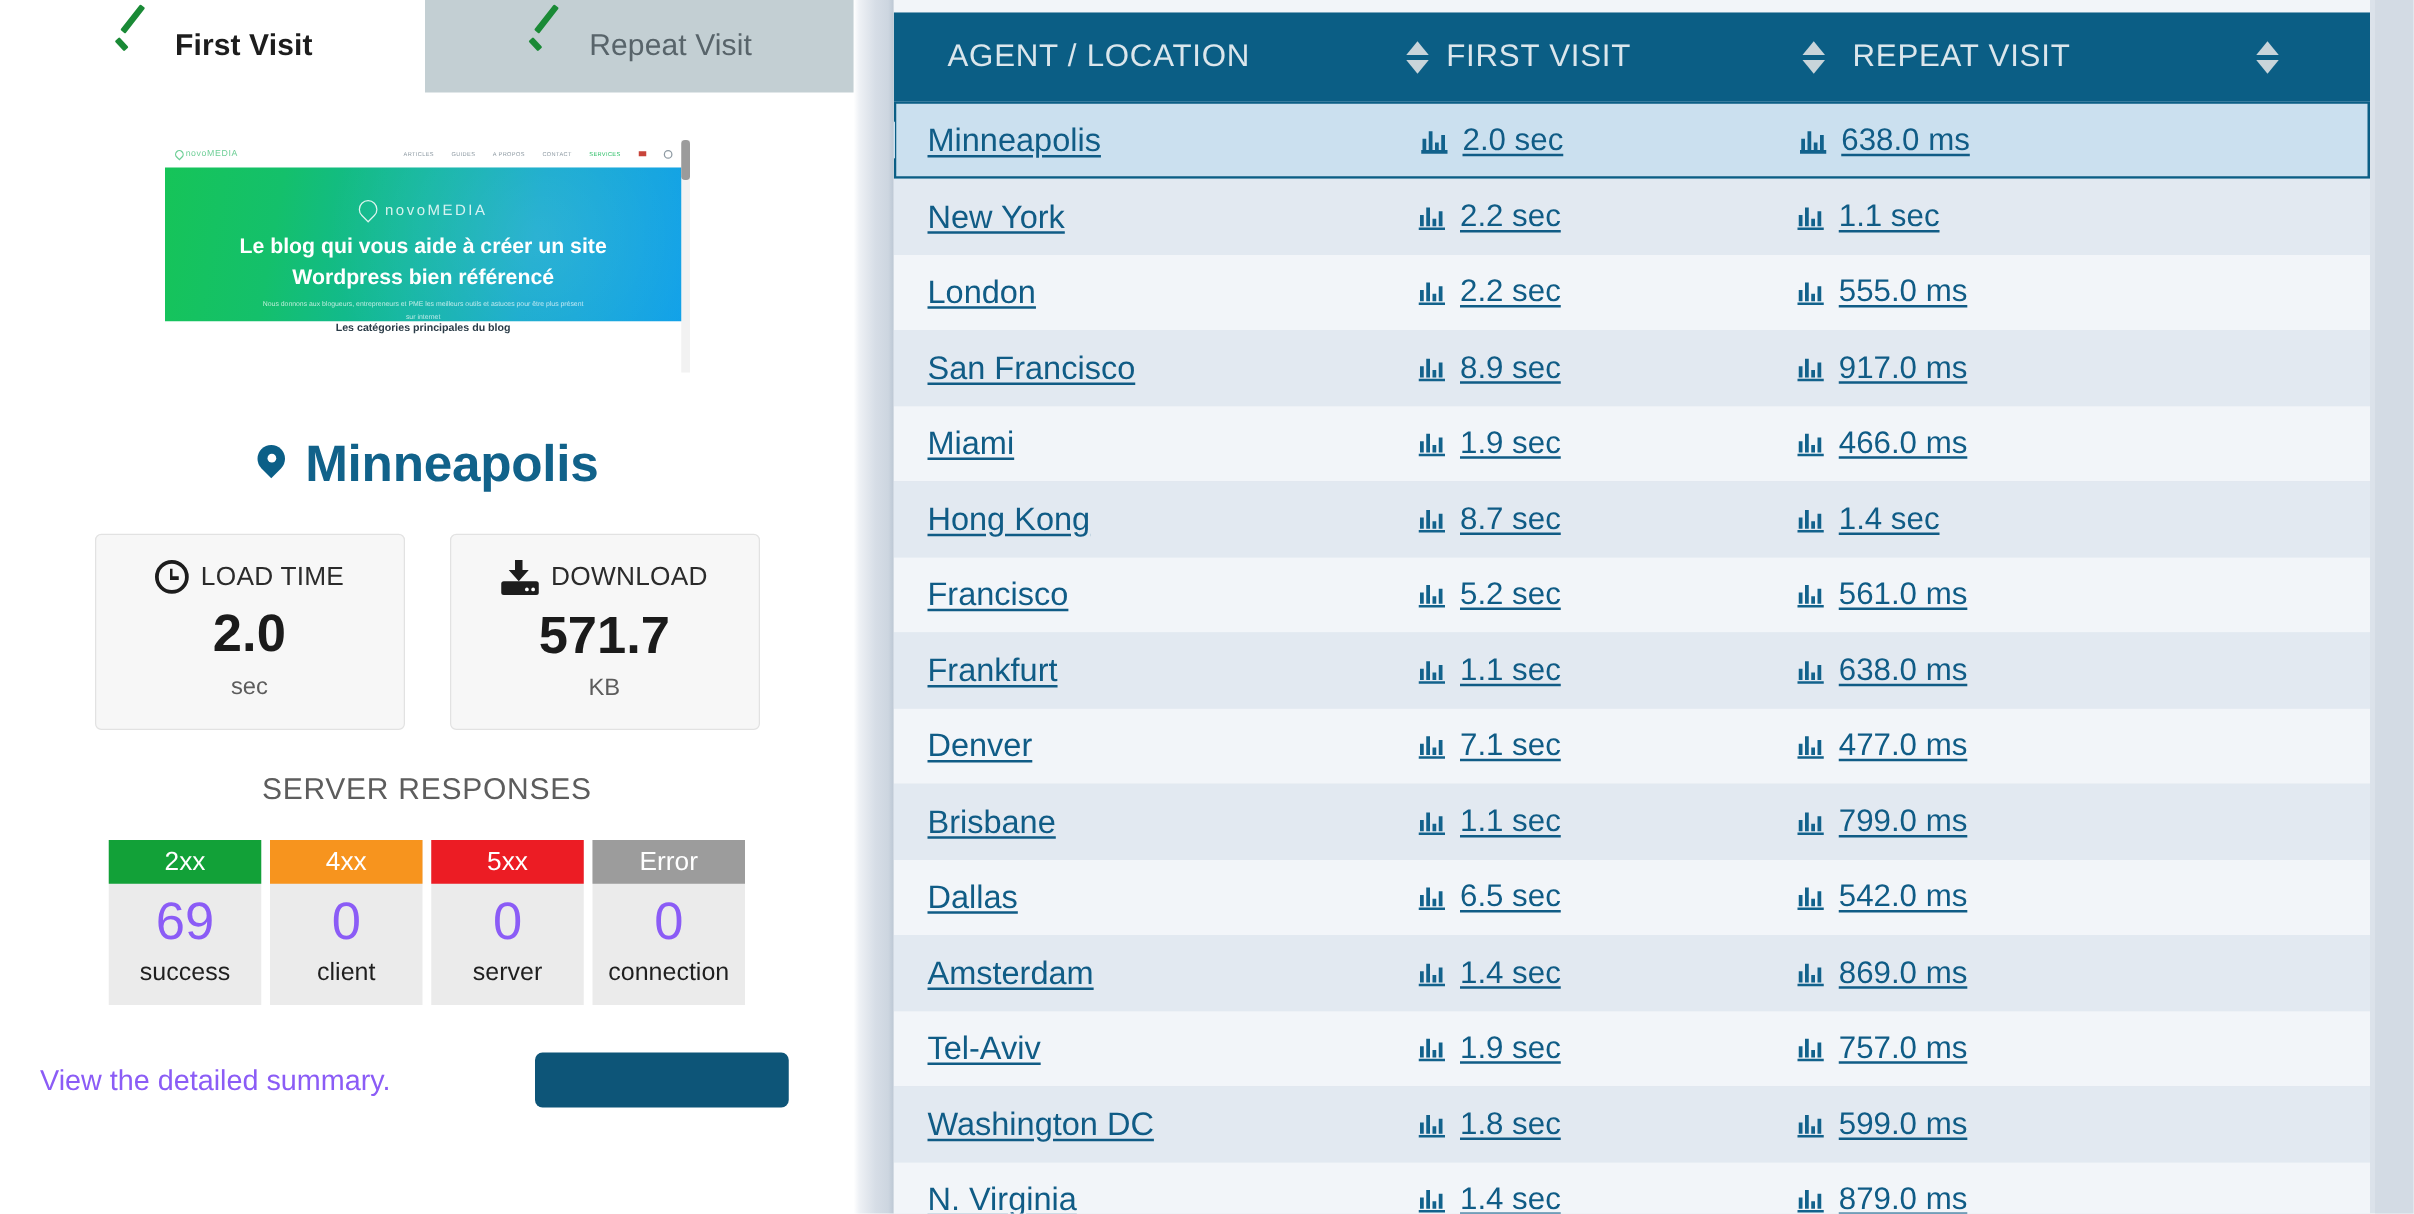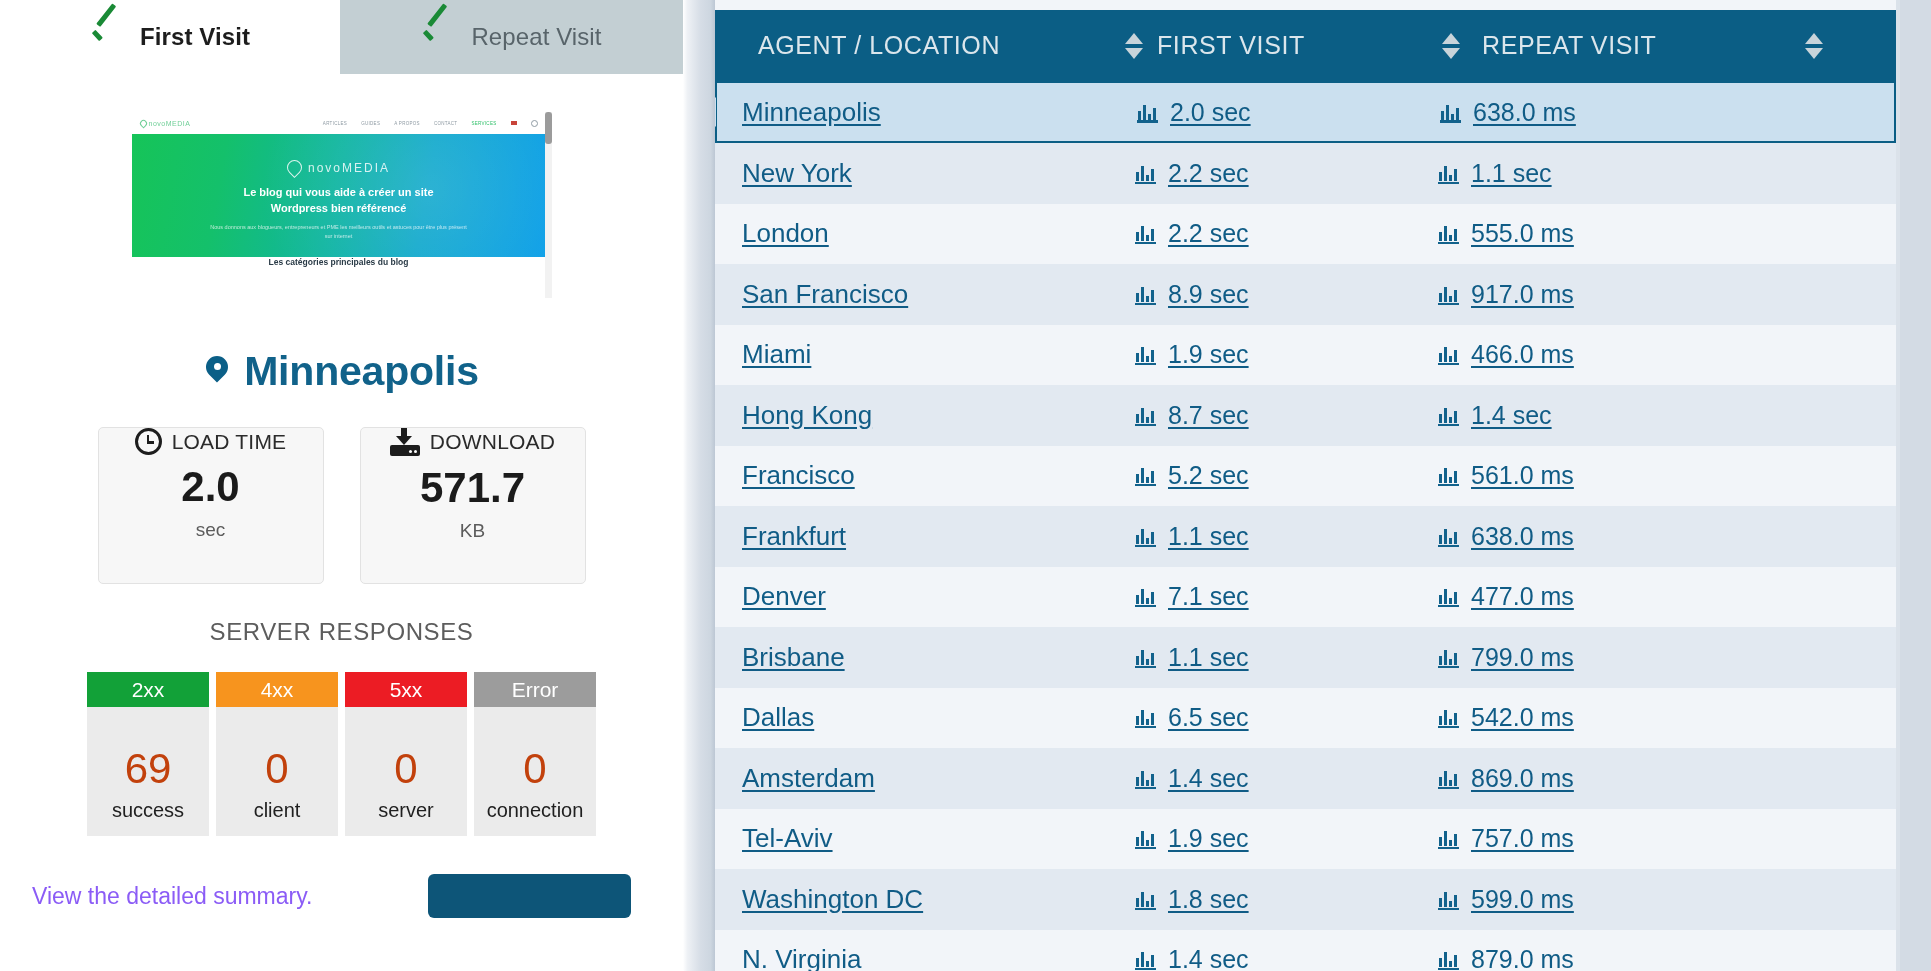--- a/index.html
+++ b/index.html
@@ -113,21 +113,21 @@
   .hero-brand {
     display: flex; align-items: center; gap: 6px;
     color: rgba(255,255,255,.82); font-size: 12px; letter-spacing: 2px;
     margin-bottom: 10px; z-index: 1;
   }
   .hero-pin {
     width: 15px; height: 15px; border: 1.4px solid rgba(255,255,255,.85);
     border-radius: 50% 50% 50% 0; transform: rotate(-45deg);
   }
   .hero-h1 {
-    color: #fff; font-size: 11px; font-weight: bold; line-height: 1.45;
+    color: #fff; font-size: 17px; font-weight: bold; line-height: 1.45;
     text-align: center; z-index: 1;
   }
   .hero-sub {
     color: rgba(255,255,255,.72); font-size: 5.5px; line-height: 1.7;
     text-align: center; margin-top: 6px; max-width: 260px; z-index: 1;
     filter: blur(0.3px);
   }
   .thumb-footer {
     text-align: center; 
     font-size: 8.5px; color: #2a3b47; font-weight: bold;
@@ -154,25 +154,26 @@
   }
   .pin-icon::after {
     content: ""; position: absolute; left: 9.5px; top: 9px;
     width: 7px; height: 7px; background: #fff; border-radius: 50%;
   }
   .city-name { font-size: 41px; color: #11628a; font-weight: bold; letter-spacing: -0.2px; }
 
   
   .metrics { display: flex; gap: 36px; justify-content: center; margin-top: 32px; }
   .metric-card {
-    width: 226px; height: 157px;
+    width: 248px; height: 157px;
     background: #f7f7f7;
     border: 1px solid #e2e2e2;
     border-radius: 5px;
     display: flex; flex-direction: column; align-items: center;
+    padding-top: 20px;
   }
   .metric-head {
     display: flex; align-items: center; gap: 10px;
     font-size: 21px; color: #2b2b2b; letter-spacing: 0.2px;
   }
   .clock-icon {
     width: 27px; height: 27px; border: 3px solid #1d1d1d; border-radius: 50%;
     position: relative; flex: none;
   }
   .clock-icon::before {
@@ -210,21 +211,21 @@
   .sr-title {
     text-align: center; margin-top: 34px;
     font-size: 24px; color: #5d5d5d; letter-spacing: 0.6px;
   }
   .sr-grid { display: flex; gap: 7px; justify-content: center; margin-top: 10px; padding: 16px 52px; }
   .sr-card { width: 122px; background: #ebebeb; }
   .sr-head {
     height: 35px; display: flex; align-items: center; justify-content: center;
     color: #ffffff; font-size: 21px;
   }
-  .sr-num { text-align: center; font-size: 42px; color: #c2410c; padding-top: 6px; margin-top: 32px; }
+  .sr-num { text-align: center; font-size: 42px; color: #8b5cf6; padding-top: 6px; }
   .sr-label { text-align: center; font-size: 20px; color: #1f1f1f; padding: 6px 0 14px 0; }
 
   
   .bottom-row {
     display: flex; align-items: center; justify-content: space-between;
     padding: 22px 52px 0 32px;
   }
   .summary-text { font-size: 23px; color: #8b5cf6; }
   .summary-btn {
     width: 203px; height: 44px;

